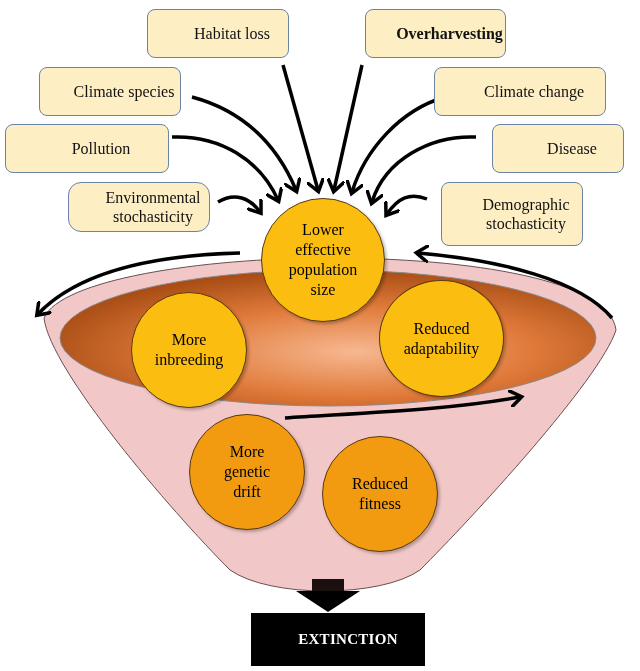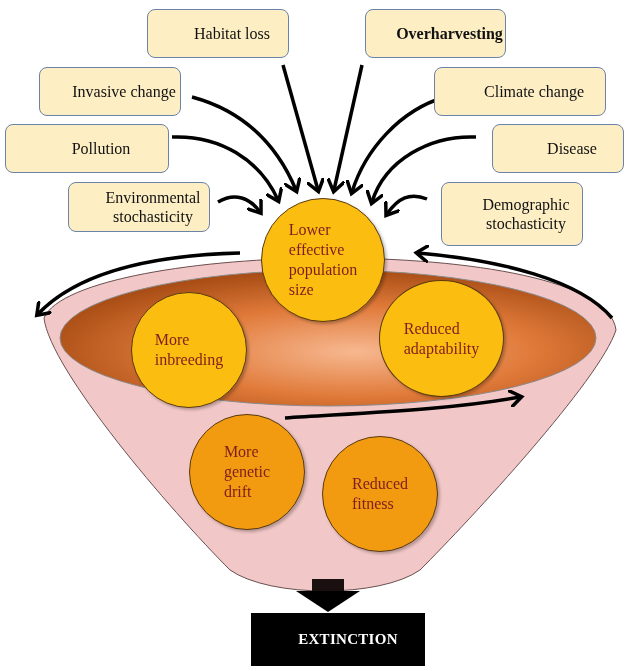--- a/index.html
+++ b/index.html
@@ -1,19 +1,19 @@
 <!DOCTYPE html>
 <html><head>
 <meta charset="utf-8">
 <style>
   html, body { margin:0; padding:0; background:#ffffff; }
   body { width:640px; height:671px; position:relative; overflow:hidden; font-family:"Liberation Serif", "DejaVu Serif", serif; }
   svg#diagram { position:absolute; left:0; top:0; }
   .box { position:absolute; background:#fdeec4; border:1.5px solid #6b83a6; border-radius:8px; display:flex; align-items:center; justify-content:center; text-align:center; font-size:16px; color:#111; line-height:19px; box-sizing:border-box;padding-left:28px; }
-  .circle { position:absolute; border-radius:50%; border:1.2px solid #5a3a10; display:flex; align-items:center; justify-content:center; font-size:16px; color:#7f1d1d; line-height:20px; box-sizing:border-box; box-shadow:2px 2px 3px rgba(0,0,0,0.25); }
+  .circle { position:absolute; border-radius:50%; border:1.2px solid #5a3a10; display:flex; align-items:center; justify-content:center; text-align:center; font-size:16px; color:#000000; line-height:20px; box-sizing:border-box; box-shadow:2px 2px 3px rgba(0,0,0,0.25); }
   .c-yellow { background:#fbbd10; }
   .c-orange { background:#f29b10; }
   .extinction { position:absolute; left:251px; top:613px; width:154px; height:53px; background:#000; color:#fff; display:flex; align-items:center; justify-content:center; font-weight:bold; font-size:15px; letter-spacing:0.3px;padding-left:20px; }
   .t { display:block; }
 </style>
 </head>
 <body>
 
 <svg id="diagram" width="640" height="671" viewBox="0 0 640 671">
   <defs>
@@ -51,32 +51,32 @@
   </g>
 </svg>
 
 <div class="box" style="left:147px;top:9px;width:142px;height:49px;">
     <span>Habitat loss</span>
   </div>
 <div class="box" style="left:365px;top:9px;width:141px;height:49px;font-weight:bold;">
     <span>Overharvesting</span>
   </div>
 <div class="box" style="left:39px;top:67px;width:142px;height:49px;">
-    <span>Invasive change</span>
+    <span>Climate species</span>
   </div>
 <div class="box" style="left:434px;top:67px;width:172px;height:49px;">
     <span>Climate change</span>
   </div>
 <div class="box" style="left:5px;top:124px;width:164px;height:49px;">
     <span>Pollution</span>
   </div>
 <div class="box" style="left:492px;top:124px;width:132px;height:49px;">
     <span>Disease</span>
   </div>
-<div class="box" style="left:68px;top:182px;width:142px;height:50px;">
+<div class="box" style="left:68px;top:182px;width:142px;height:50px;border-radius:13px;">
   <div>
       <span class="t">Environmental</span>
       <span class="t">stochasticity</span>
     </div>
 </div>
 <div class="box" style="left:441px;top:182px;width:142px;height:64px;">
   <div>
       <span class="t">Demographic</span>
       <span class="t">stochasticity</span>
     </div>

